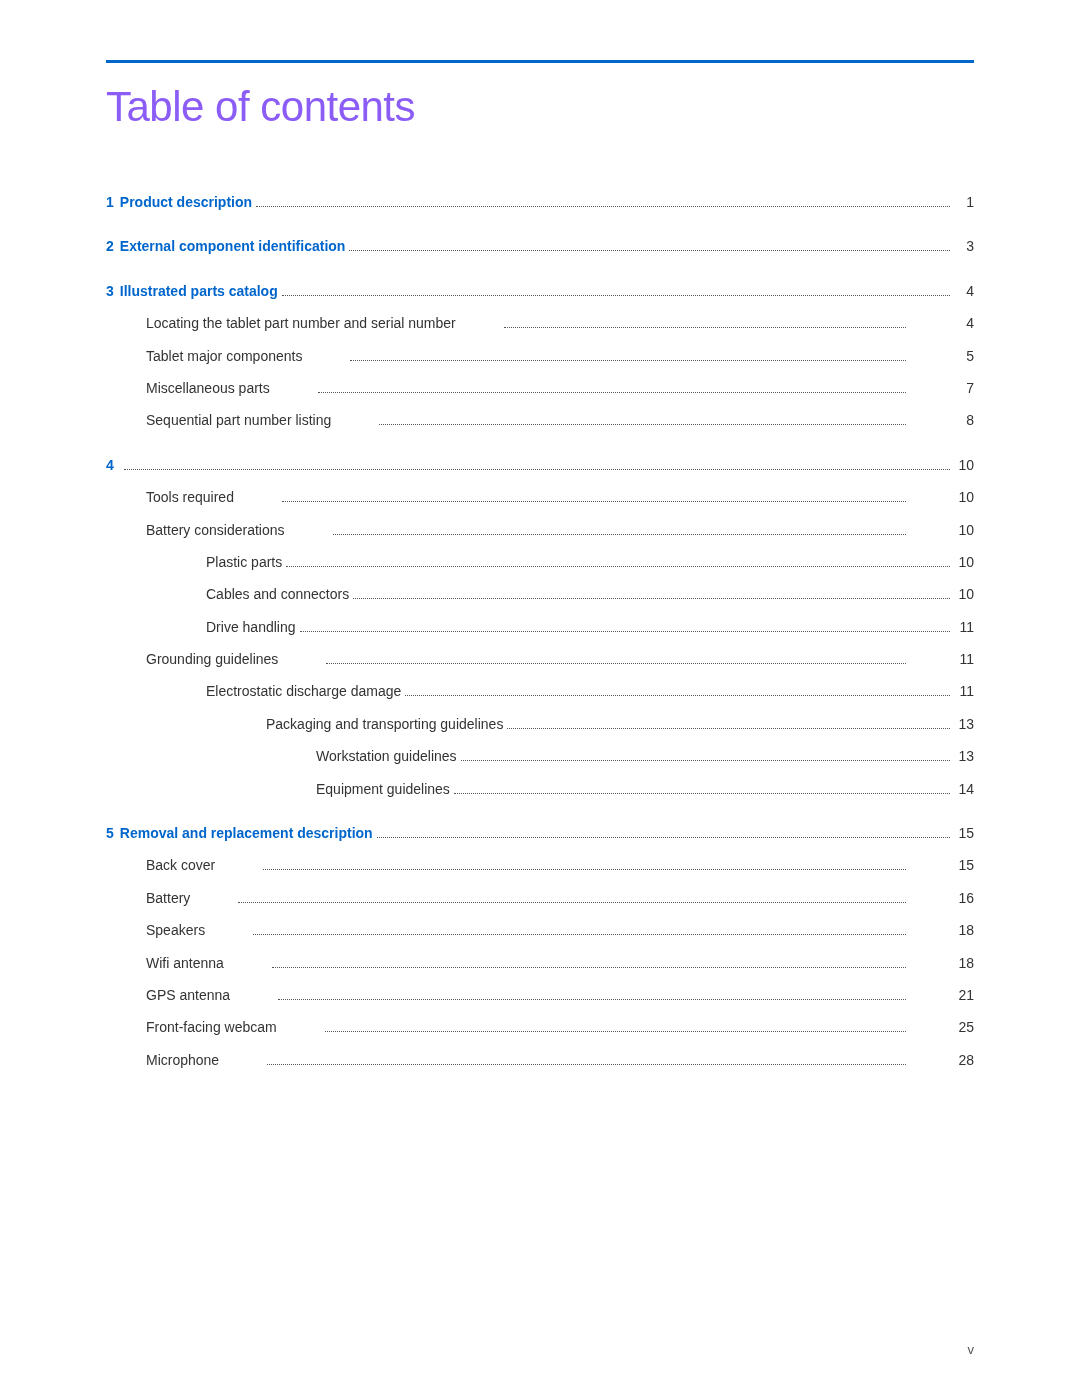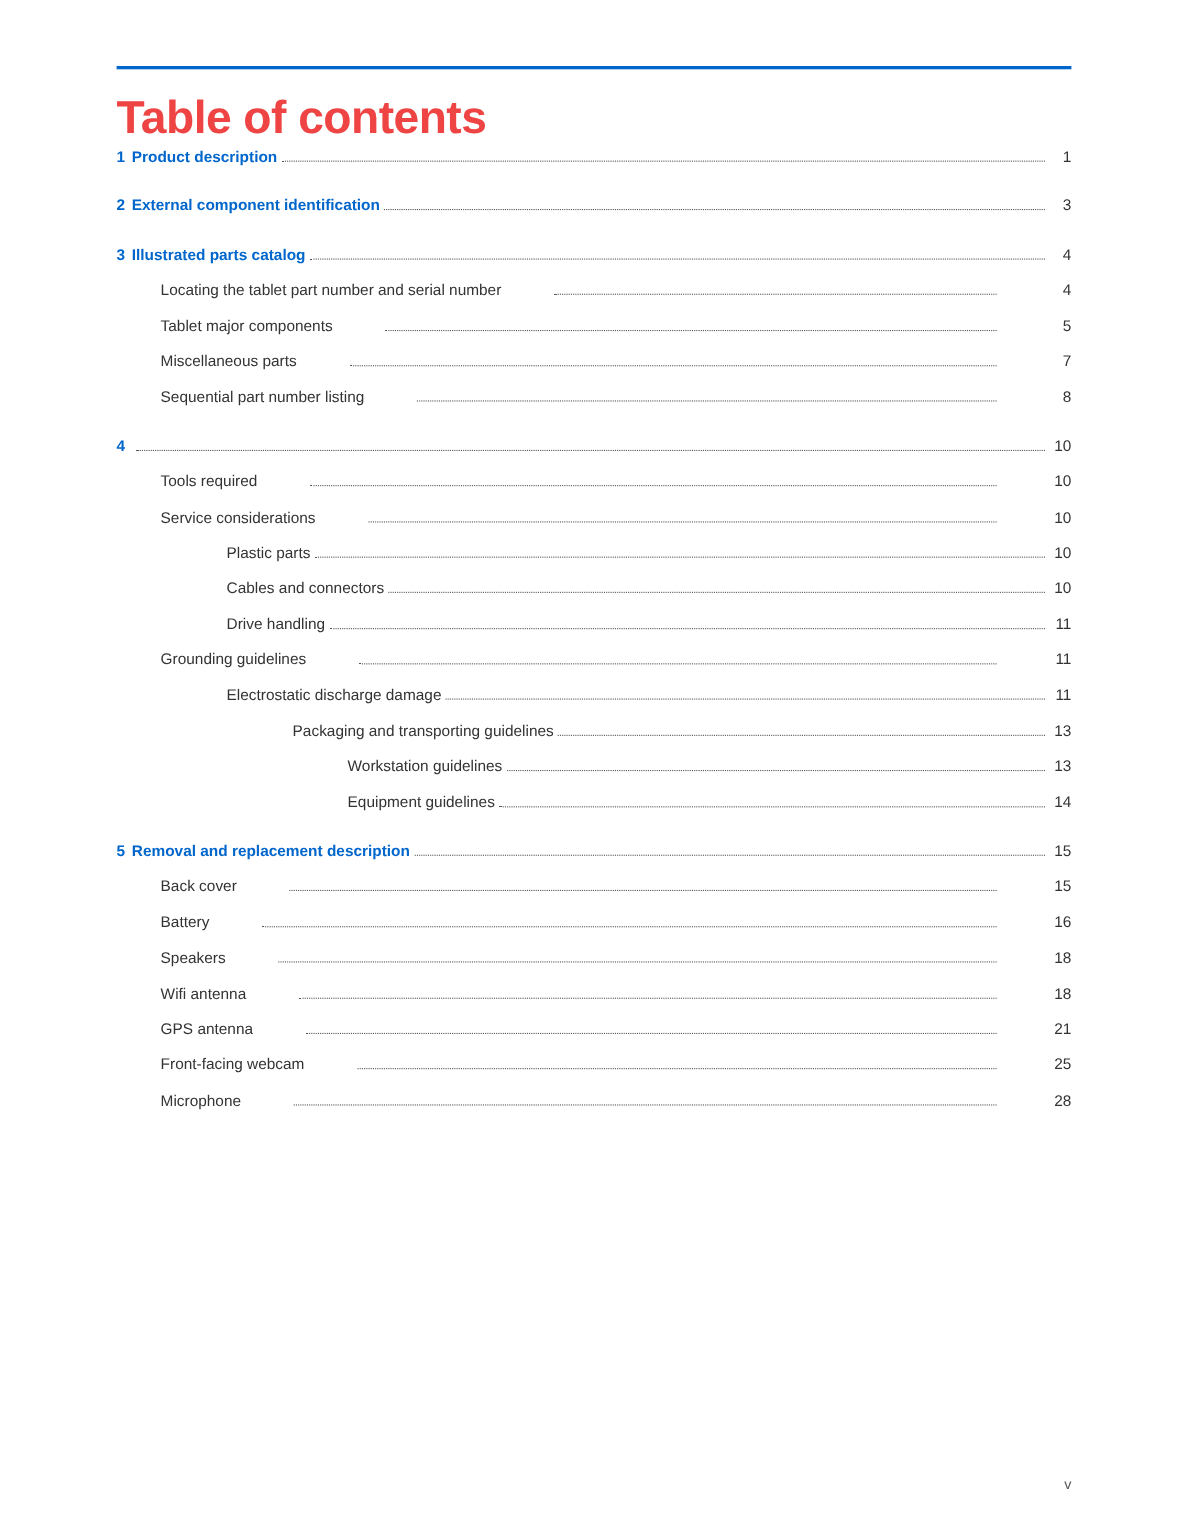--- a/index.html
+++ b/index.html
@@ -18,22 +18,23 @@
       position: relative;
     }
 
     .top-border {
       border-top: 3px solid #0066cc;
       margin-bottom: 20px;
     }
 
     .page-title {
       font-size: 42px;
-      font-weight: 700;
-      color: #ef4444;
+      font-weight: 400;
+      color: #8b5cf6;
+      margin-bottom: 60px;
       letter-spacing: -0.5px;
     }
 
     .toc-entry {
       display: flex;
       align-items: baseline;
       margin-bottom: 10px;
       font-size: 14px;
       line-height: 1.6;
     }
@@ -152,21 +153,21 @@
       <span class="entry-title section-heading" style="margin-right:6px;">4</span>
       <span class="dots"></span>
       <span class="page-num">10</span>
     </div>
     <div class="toc-entry indent-1">
       <span class="entry-title">Tools required</span>
       <span class="dots"></span>
       <span class="page-num">10</span>
     </div>
     <div class="toc-entry indent-1">
-      <span class="entry-title">Service considerations</span>
+      <span class="entry-title">Battery considerations</span>
       <span class="dots"></span>
       <span class="page-num">10</span>
     </div>
     <div class="toc-entry indent-2">
       <span class="entry-title">Plastic parts</span>
       <span class="dots"></span>
       <span class="page-num">10</span>
     </div>
     <div class="toc-entry indent-2">
       <span class="entry-title">Cables and connectors</span>

